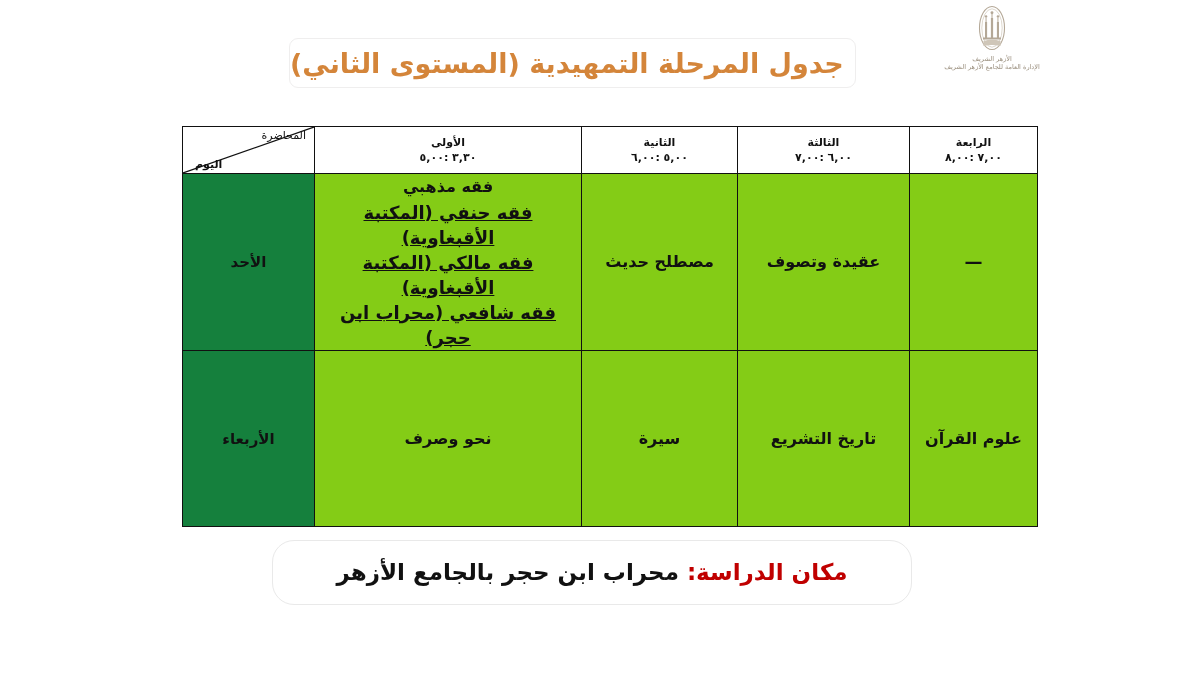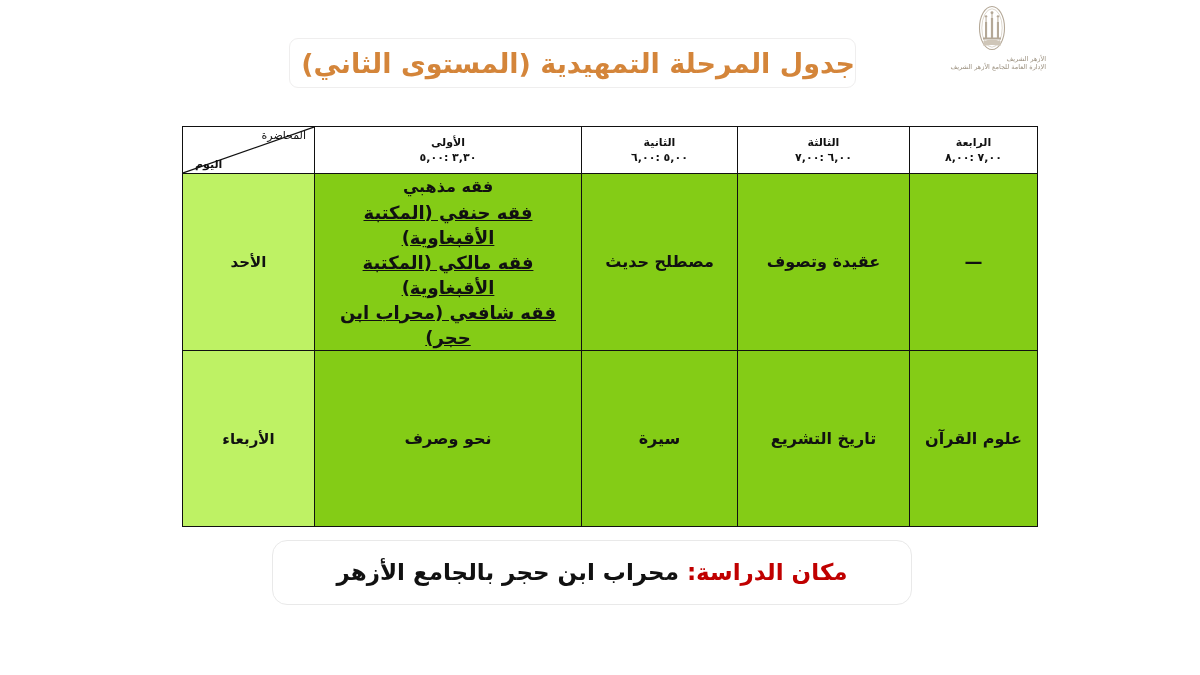--- a/index.html
+++ b/index.html
@@ -16,21 +16,21 @@
     font-family: "DejaVu Sans", "Liberation Sans", sans-serif;
     color: #1a1a1a;
   }
 
   
   #logo-block {
     position: absolute;
     top: 4px;
     left: 938px;
     width: 108px;
-    text-align: right;
+    text-align: center;
   }
   #logo-mark {
     width: 38px;
     height: 48px;
     margin: 0 auto 3px auto;
     display: block;
   }
   .logo-line {
     color: #9a8f7e;
     font-size: 6.5px;
@@ -44,21 +44,21 @@
     position: absolute;
     top: 38px;
     left: 289px;
     width: 567px;
     height: 50px;
     border: 1px solid #efeeee;
     border-radius: 9px;
     background: #ffffff;
     display: flex;
     align-items: center;
-    justify-content: flex-start;
+    justify-content: flex-end;
     box-sizing: border-box;
   }
   #title-text {
     font-size: 27px;
     font-weight: bold;
     color: #d4853a;
     white-space: nowrap;
     line-height: 1;
   }
 
@@ -125,21 +125,21 @@
     font-weight: bold;
     line-height: 1;
   }
 
   td.subject {
     background: #84cc16;
     font-size: 16px;
     line-height: 24px;
   }
   td.day-cell {
-    background: #bef264;
+    background: #15803d;
     font-size: 15px;
   }
   tr.row-sun td { height: 176px; }
   tr.row-wed td { height: 175px; }
 
   .fiqh-title {
     font-size: 16px;
     font-weight: bold;
     display: block;
     margin-bottom: 1px;
@@ -157,21 +157,21 @@
   }
 
   
   #footer-box {
     position: absolute;
     top: 540px;
     left: 272px;
     width: 640px;
     height: 65px;
     border: 1px solid #e9e9e9;
-    border-radius: 15px;
+    border-radius: 22px;
     background: #ffffff;
     display: flex;
     align-items: center;
     justify-content: center;
     box-sizing: border-box;
   }
   #footer-text {
     font-size: 23px;
     font-weight: bold;
     white-space: nowrap;

